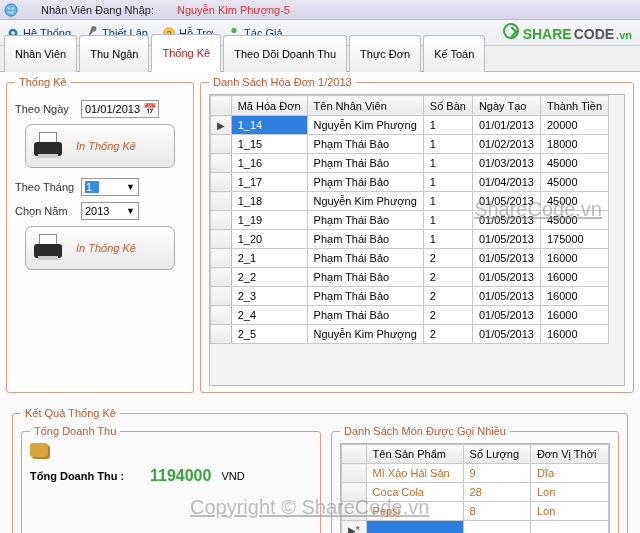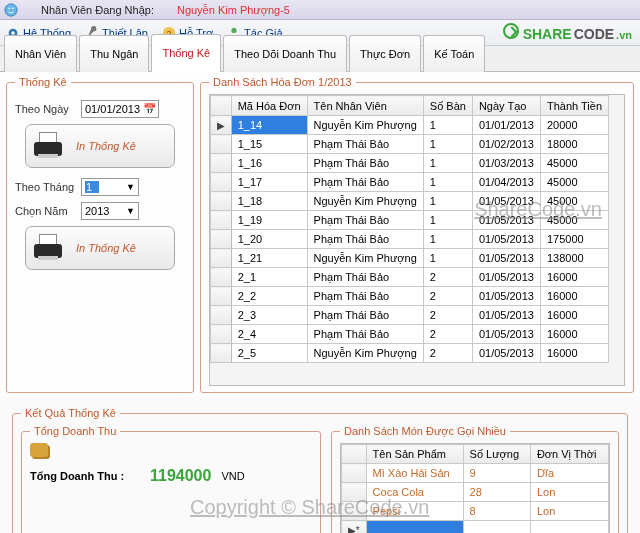--- a/index.html
+++ b/index.html
@@ -345,28 +345,20 @@
               <td>01/05/2013</td>
               <td>45000</td>
             </tr>
             <tr>
               <td class="rowhdr"></td>
               <td class="c-id">1_20</td>
               <td>Phạm Thái Bảo</td>
               <td>1</td>
               <td>01/05/2013</td>
               <td>175000</td>
-            </tr>
-            <tr>
-              <td class="rowhdr"></td>
-              <td class="c-id">1_21</td>
-              <td>Nguyễn Kim Phượng</td>
-              <td>1</td>
-              <td>01/05/2013</td>
-              <td>138000</td>
             </tr>
             <tr>
               <td class="rowhdr"></td>
               <td class="c-id">2_1</td>
               <td>Phạm Thái Bảo</td>
               <td>2</td>
               <td>01/05/2013</td>
               <td>16000</td>
             </tr>
             <tr>

